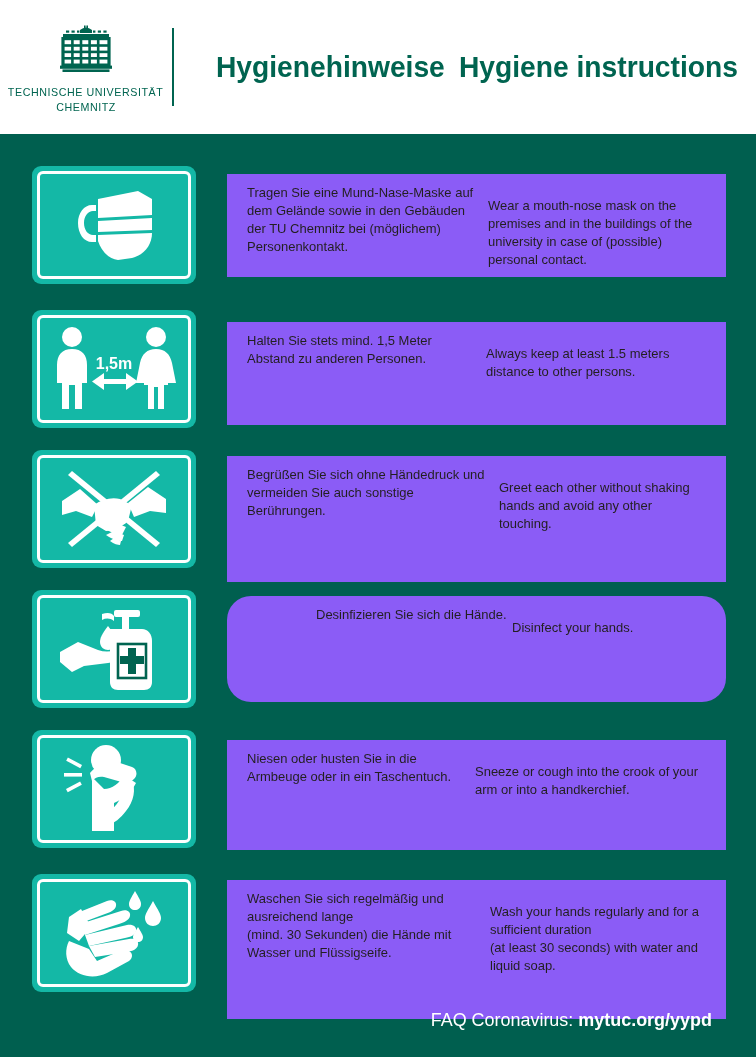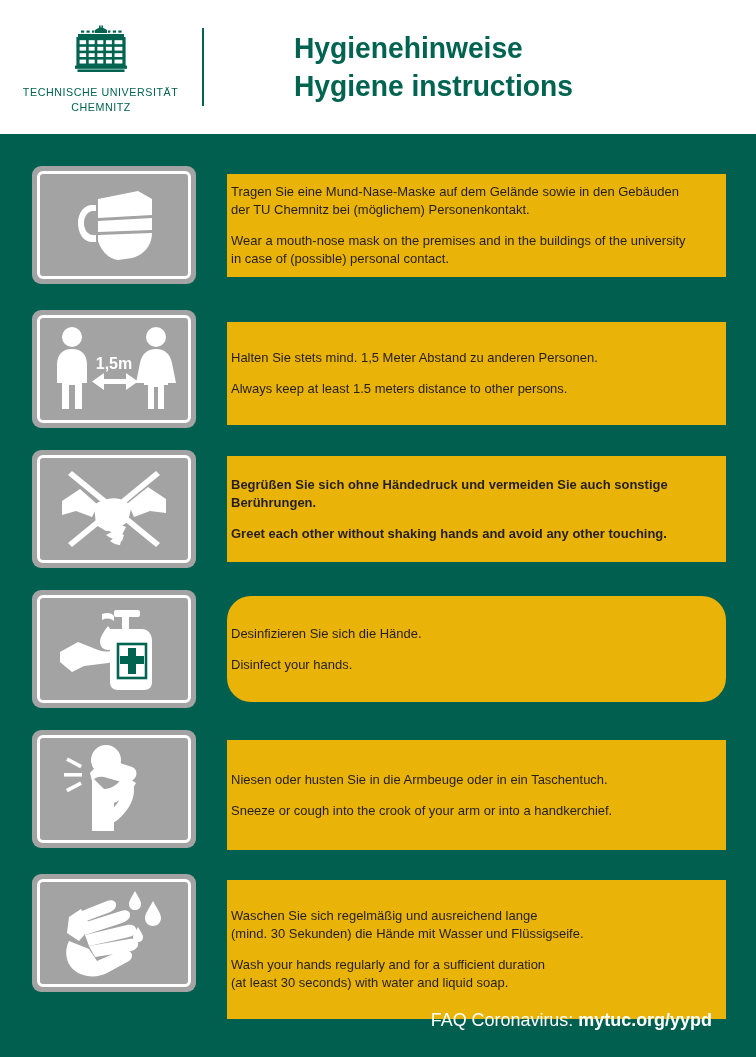--- a/index.html
+++ b/index.html
@@ -58,23 +58,21 @@
 
   .header-divider {
     width: 2px;
     height: 78px;
     background: #006450;
     margin-right: 42px;
   }
 
   .header-titles {
     display: flex;
-    flex-direction: column;
     justify-content: center;
-    margin-left: 48px;
   }
   .header-title {
     color: #006450;
     font-size: 30px;
     font-weight: bold;
     line-height: 38px;
     letter-spacing: 0px;
     transform: scaleX(0.94);
     transform-origin: left center;
     white-space: nowrap;
@@ -94,45 +92,45 @@
     width: 756px;
     display: flex;
     align-items: flex-start;
   }
 
   .icon-box {
     position: absolute;
     left: 32px;
     width: 164px;
     height: 118px;
-    background: #a3a3a3;
+    background: #14b8a6;
     border-radius: 9px;
     display: flex;
     align-items: center;
     justify-content: center;
   }
   .icon-box::after {
     content: "";
     position: absolute;
     left: 5px; top: 5px; right: 5px; bottom: 5px;
     border: 3px solid #ffffff;
     border-radius: 6px;
     pointer-events: none;
   }
   .icon-svg { position: relative; display: block; }
 
   .text-card {
     position: absolute;
     left: 227px;
     width: 499px;
-    background: #eab308;
-    display: flex;
-    flex-direction: column;
+    background: #8b5cf6;
+    display: flex;
+    flex-direction: row;
     justify-content: center;
-    padding: 10px 20px 10px 4px;
+    padding: 10px 20px 10px 20px;
   }
 
   .para {
     color: #231f20;
     font-size: 13.4px;
     line-height: 18px;
     transform: scaleX(0.97);
     transform-origin: left center;
   }
   .para + .para { margin-top: 13px; }
@@ -256,21 +254,21 @@
             <path d="M44 62 C50 66 58 70 64 70 L68 62 L58 58 Z"></path>
             <path d="M48 70 C54 74 60 76 64 76 L66 70 L56 66 Z"></path>
 
             <path d="M52 76 C56 79 60 80 62 80 L63 76 L56 73 Z"></path>
 
             <path d="M10 10 L14 6 L102 78 L98 82 Z"></path>
             <path d="M98 6 L102 10 L14 82 L10 78 Z"></path>
           </g>
         </svg>
       </div>
-      <div class="text-card" style="top:6px;height:106px;font-weight:bold;">
+      <div class="text-card" style="top:6px;height:126px;">
         <div class="para">Begrüßen Sie sich ohne Händedruck und vermeiden Sie auch sonstige Berührungen.</div>
         <div class="para">Greet each other without shaking hands and avoid any other touching.</div>
       </div>
     </div>
 
     <div class="row" style="top:456px;">
       <div class="icon-box" style="top:0;">
         <svg class="icon-svg" width="112" height="90" viewBox="0 0 112 90">
           <g fill="#ffffff">
 

